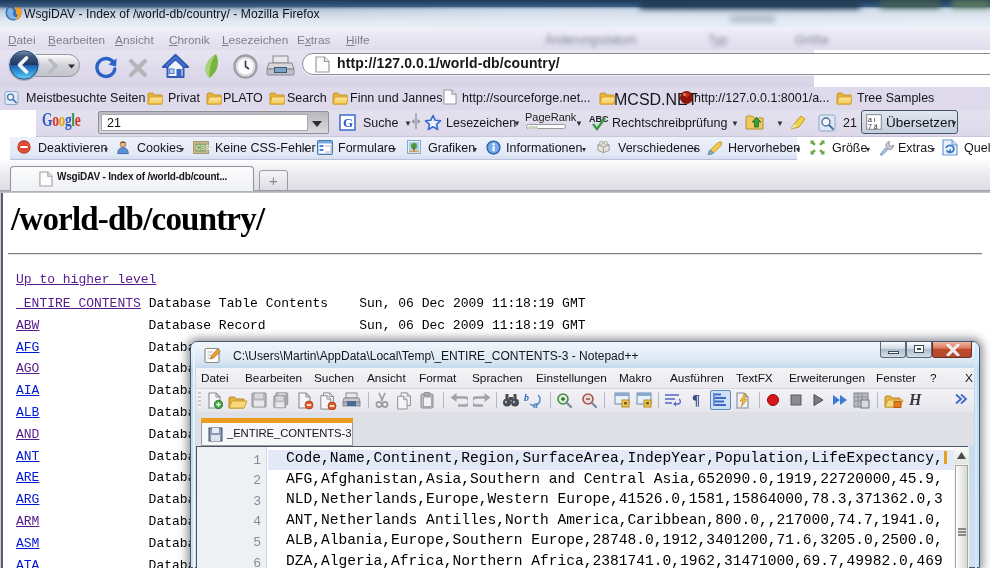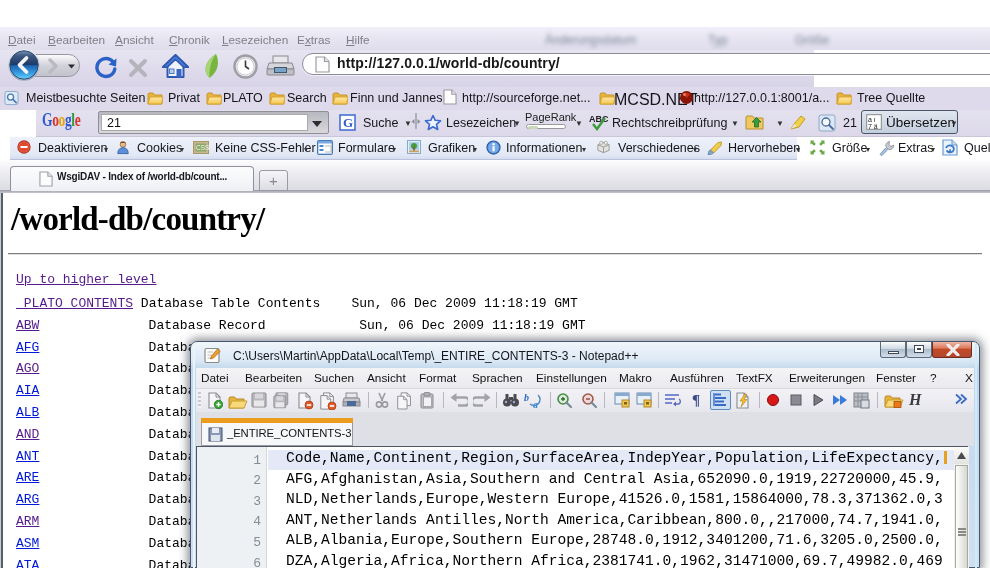--- a/index.html
+++ b/index.html
@@ -65,20 +65,36 @@
 #gutter { left:0; top:0; width:70px; height:123px; background:#eef1f4; border-right:1px solid #d4d8dc; }
 .lnum { position:absolute; right:5px; font-family:"Liberation Mono", monospace; font-size:13px; color:#848c94; width:60px; text-align:right;}
 #edlines { left:89px; top:1px; font-family:"Liberation Mono", monospace; font-size:14.6px; line-height:20.5px; color:#000; white-space:pre; }
 #curline { left:71px; top:3px; width:686px; height:20px; background:#e4e9f7; }
 #edscroll { left:757px; top:0; width:15px; height:123px; background:#f1f1ee; }
 </style>
 </head>
 <body>
 <div id="stage">
 
+  <div class="abs" id="titlebar">
+    <div class="abs topdark"></div>
+    <div class="abs lightright"></div>
+    <div class="abs" style="left:640px;top:0;width:220px;height:9px;background:#223c52;filter:blur(3px);z-index:6"></div>
+    <div class="abs" style="left:880px;top:0;width:60px;height:8px;background:#46604e;filter:blur(3px);z-index:6"></div>
+    <div class="abs" style="left:952px;top:0;width:38px;height:8px;background:#5f7d58;filter:blur(3px);z-index:6"></div>
+    <div class="abs" style="left:730px;top:16px;width:45px;height:6px;background:#a8b3c4;filter:blur(3px)"></div>
+    <div class="abs" style="left:105px;top:0px;width:150px;height:5px;background:#16293f;filter:blur(2px)"></div>
+    <div class="abs" id="fftitle">WsgiDAV - Index of /world-db/country/ - Mozilla Firefox</div>
+    <svg class="abs" style="left:5px;top:4px" width="17" height="17" viewBox="0 0 17 17">
+      <circle cx="8.5" cy="8.5" r="8" fill="#3a70b8"></circle>
+      <path d="M5 3 A7 7 0 0 0 4 13.5 A7 7 0 0 0 14 13 C11 14 8.5 12.5 8 10.5 C7.5 8.5 9 7 8 5.5 C7.2 4.3 5.5 4.5 5 3Z" fill="#7fb4e8"></path>
+      <path d="M8.5 0.5 A8 8 0 0 1 16.5 8.5 A8 8 0 0 1 10 16.3 C13 14.5 14.2 11.5 13.5 9 C14.8 9.5 15.3 10.5 15.3 10.5 C16 7.5 14.5 5.5 13 4.8 C13.5 4.6 14.3 4.8 14.8 5 C13.5 2.2 11 1.2 8.5 0.5Z" fill="#e2650f"></path>
+      <path d="M8.5 0.5 C10 2 9.5 3.5 9 4.5 C10.5 5 11.5 6.5 11 8.5 C10.6 10.2 11.5 10.5 12.2 10 C12.8 12.5 10.5 15.5 10 16.3 A8 8 0 0 0 16.5 8.5 A8 8 0 0 0 8.5 0.5Z" fill="#f7a02b"></path>
+    </svg>
+  </div>
 
   <div class="abs" id="menubar">
     <span class="abs ffmenu" style="left:8px"><u>D</u>atei</span>
     <span class="abs ffmenu" style="left:48px"><u>B</u>earbeiten</span>
     <span class="abs ffmenu" style="left:115px"><u>A</u>nsicht</span>
     <span class="abs ffmenu" style="left:169px"><u>C</u>hronik</span>
     <span class="abs ffmenu" style="left:222px"><u>L</u>esezeichen</span>
     <span class="abs ffmenu" style="left:297px">E<u>x</u>tras</span>
     <span class="abs ffmenu" style="left:346px"><u>H</u>ilfe</span>
     <span class="abs blurtxt" style="left:545px;top:6px">Änderungsdatum</span>
@@ -206,21 +222,21 @@
     <span class="abs blabel" style="left:614px;font-size:16px">MCSD.NET</span>
     <svg class="abs" style="left:679px;top:3px" width="15" height="15" viewBox="0 0 15 15">
       <circle cx="7.5" cy="7.5" r="6.5" fill="#8a1408"></circle>
       <path d="M4 4 A5 5 0 0 1 11 4.5 L7.5 8 Z" fill="#c03018"></path>
       <circle cx="5.5" cy="4.5" r="1.6" fill="#e87858"></circle>
     </svg>
     <span class="abs blabel" style="left:694px">http://127.0.0.1:8001/a...</span>
     <svg class="abs" style="left:836px;top:3px" width="16" height="15" viewBox="0 0 16 15">
         <use href="#folder"></use>
       </svg>
-    <span class="abs blabel" style="left:857px">Tree Quellte</span>
+    <span class="abs blabel" style="left:857px">Tree Samples</span>
   </div>
 
   <div class="abs" id="googlebar">
     <span class="abs" style="left:6px;top:0px;font-family:'Liberation Serif',serif;font-weight:bold;font-size:18.5px;letter-spacing:-0.5px;transform:scaleX(0.73);transform-origin:0 0;display:inline-block">
       <span style="color:#2f5bcc">G</span><span style="color:#d8352a">o</span><span style="color:#e8a50e">o</span><span style="color:#2f5bcc">g</span><span style="color:#2f9a3e">l</span><span style="color:#d8352a">e</span></span>
     <div class="abs" style="left:62px;top:1px;width:231px;height:23px;background:linear-gradient(to bottom,#b8b8c0,#d8d8dd);border:1px solid #8f8f98;border-radius:2px">
       <div class="abs" style="left:2px;top:2px;width:207px;height:17px;background:#fff;border:1px solid #aaa;"></div>
       <span class="abs" style="left:8px;top:4px;font-size:12.5px;color:#111">21</span>
       <svg class="abs" style="left:212px;top:8px" width="12" height="8" viewBox="0 0 12 8">
           <path d="M1 1 L11 1 L6 7Z" fill="#2a2a30"></path>
@@ -373,21 +389,21 @@
     </div>
     <div class="abs" id="plustab">+</div>
   </div>
 
   <div class="abs" id="content"></div>
   <div class="abs" style="left:0;top:193px;width:1px;height:375px;background:#c9ccd2"></div>
   <div class="abs" style="left:1px;top:193px;width:2px;height:375px;background:#565e6a"></div>
   <div class="abs" id="h1">/world-db/country/</div>
   <div class="abs" id="hrline"></div>
   <div class="abs mono" id="uplink"><a class="v" href="#up">Up to higher level</a></div>
-  <pre class="abs" id="listing"><a class="v" href="#a"> PLATO CONTENTS</a> Database Table Contents    Sun, 06 Dec 2009 11:18:19 GMT
+  <pre class="abs" id="listing"><a class="v" href="#a"> ENTIRE CONTENTS</a> Database Table Contents    Sun, 06 Dec 2009 11:18:19 GMT
 <a class="v" href="#a">ABW</a>              Database Record            Sun, 06 Dec 2009 11:18:19 GMT
 <a class="u" href="#a">AFG</a>              Database Record            Sun, 06 Dec 2009 11:18:19 GMT
 <a class="v" href="#a">AGO</a>              Database Record            Sun, 06 Dec 2009 11:18:19 GMT
 <a class="u" href="#a">AIA</a>              Database Record            Sun, 06 Dec 2009 11:18:19 GMT
 <a class="u" href="#a">ALB</a>              Database Record            Sun, 06 Dec 2009 11:18:19 GMT
 <a class="v" href="#a">AND</a>              Database Record            Sun, 06 Dec 2009 11:18:19 GMT
 <a class="u" href="#a">ANT</a>              Database Record            Sun, 06 Dec 2009 11:18:19 GMT
 <a class="u" href="#a">ARE</a>              Database Record            Sun, 06 Dec 2009 11:18:19 GMT
 <a class="u" href="#a">ARG</a>              Database Record            Sun, 06 Dec 2009 11:18:19 GMT
 <a class="v" href="#a">ARM</a>              Database Record            Sun, 06 Dec 2009 11:18:19 GMT

